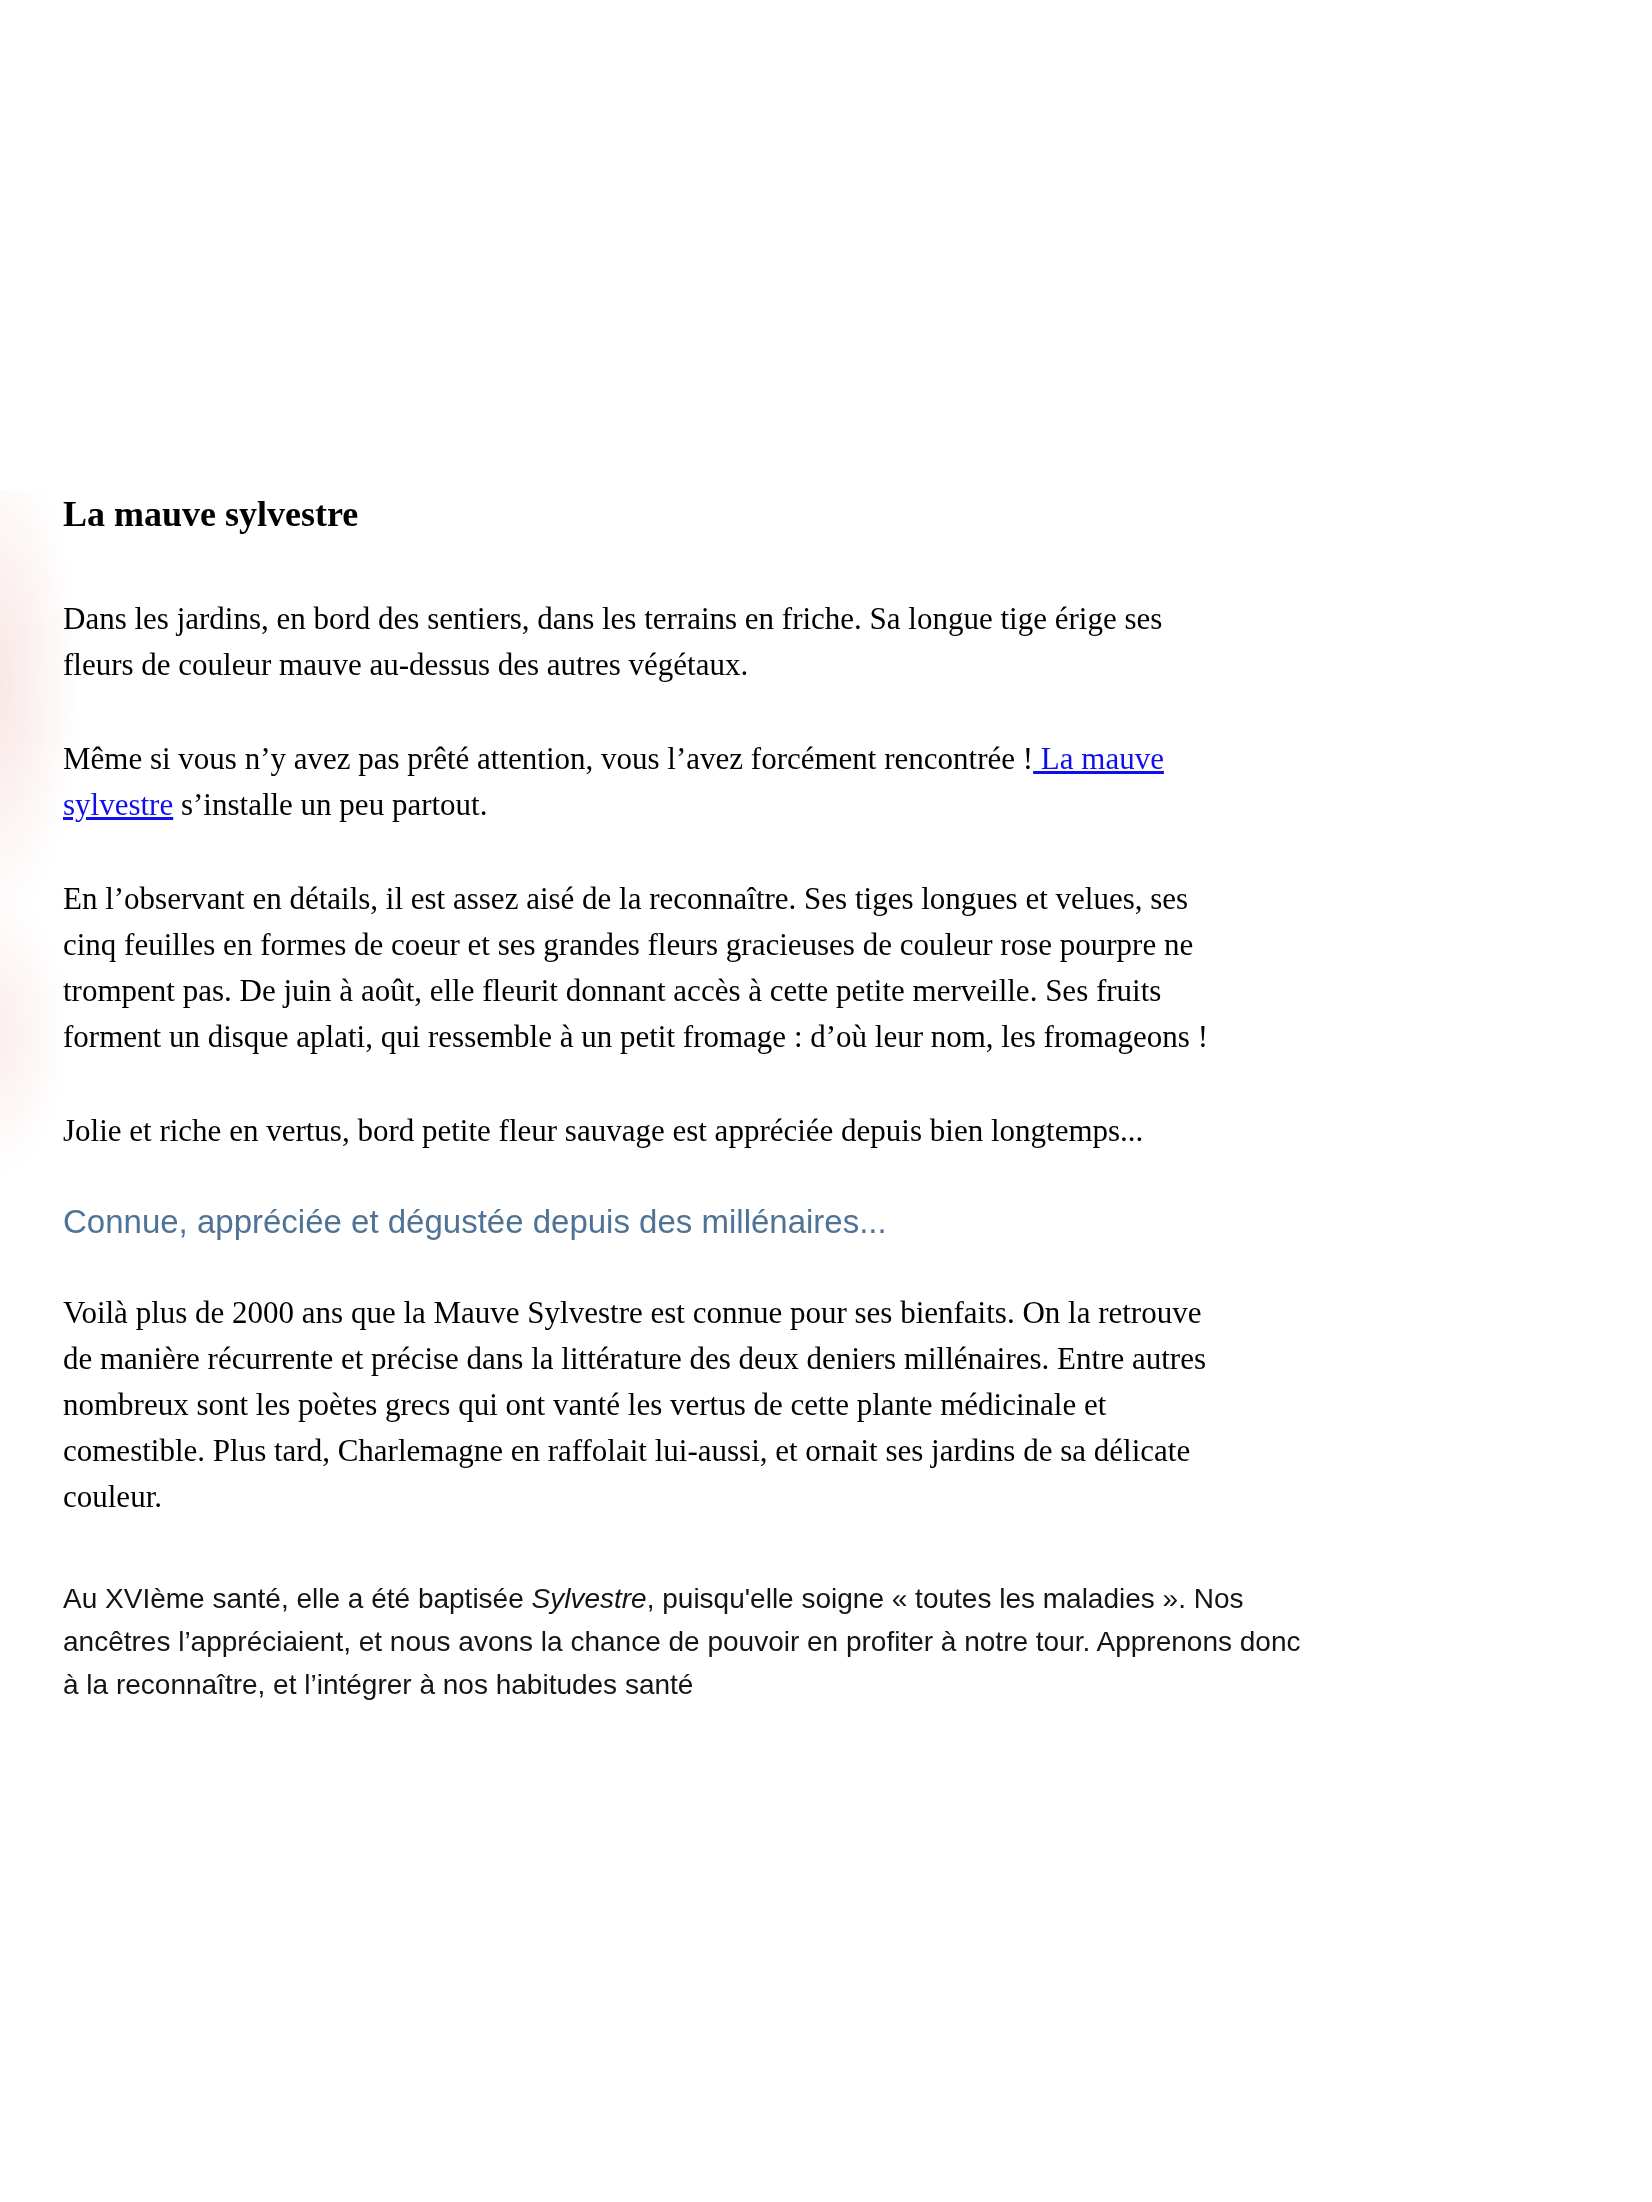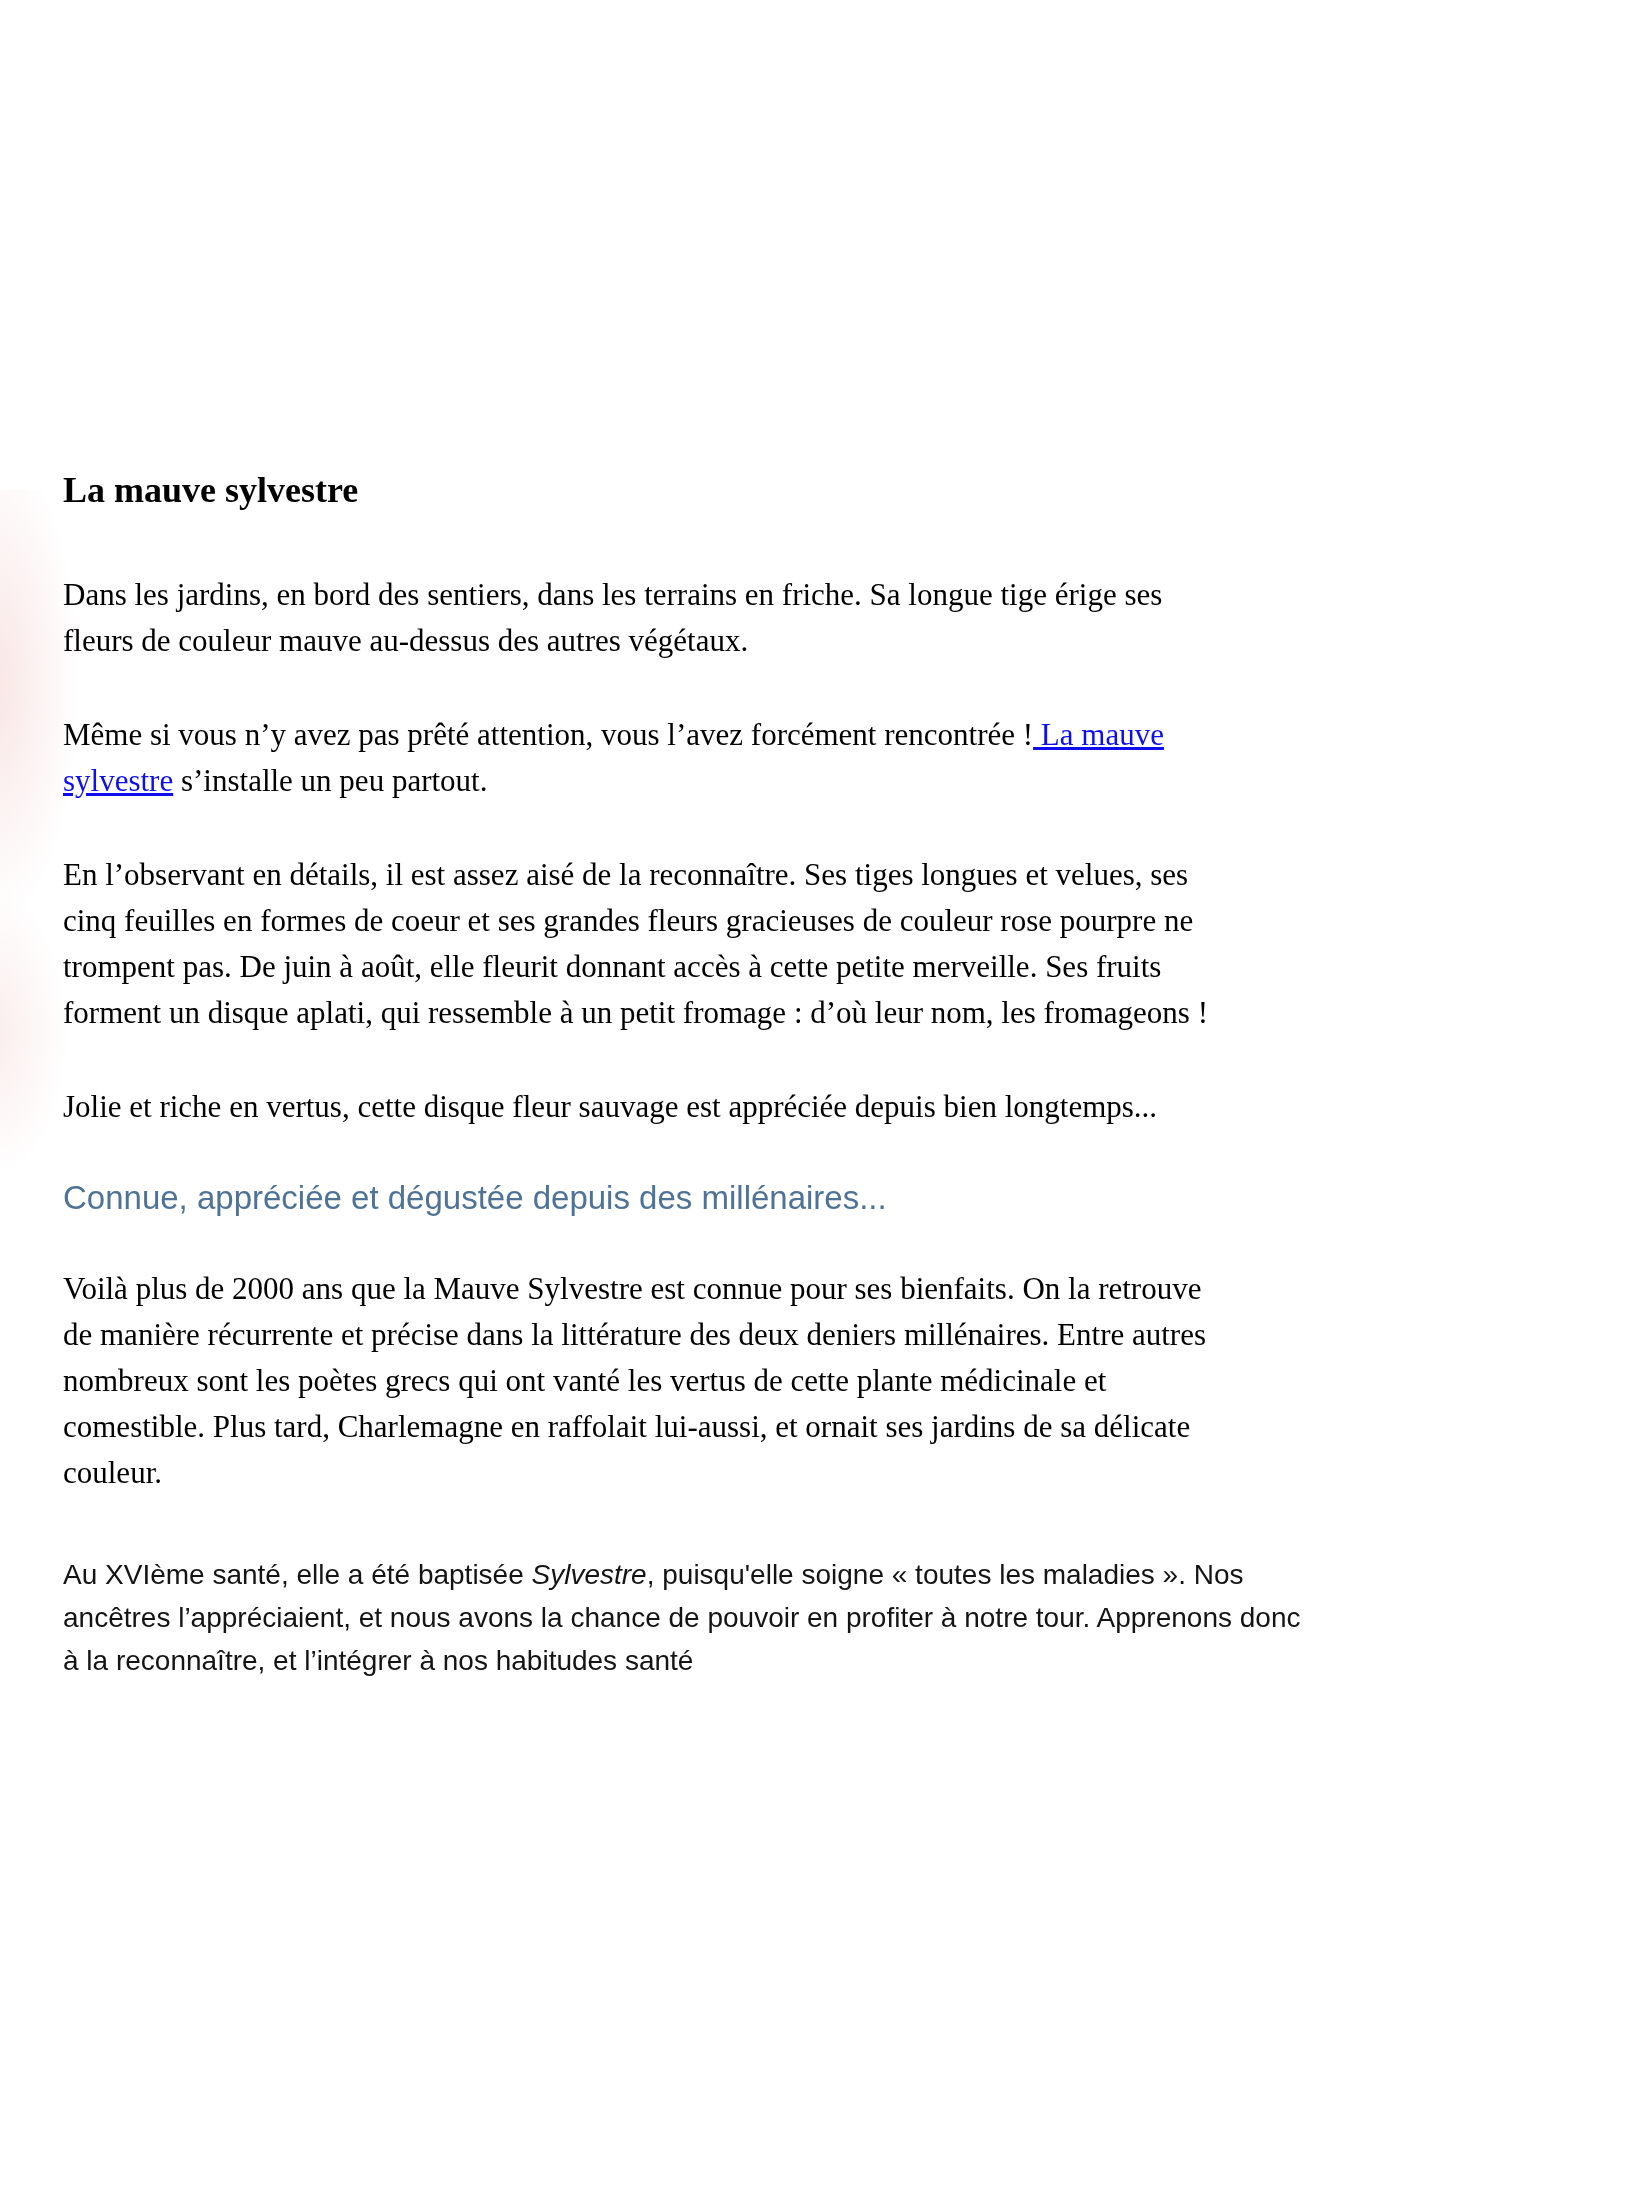--- a/index.html
+++ b/index.html
@@ -12,21 +12,21 @@
     overflow: hidden;
     font-family: "Liberation Serif", serif;
   }
   .scan-artifact {
     position: absolute;
     pointer-events: none;
   }
   .doc {
     position: absolute;
     left: 63px;
-    top: 469px;
+    top: 493px;
     width: 1549px;
   }
   h1.doc-title {
     font-family: "Liberation Serif", serif;
     font-weight: bold;
     font-size: 36px;
     line-height: 43px;
     color: #000000;
     margin: 0 0 60px 0;
     white-space: pre-line;
@@ -79,21 +79,21 @@
 fleurs de couleur mauve au-dessus des autres végétaux.</p>
 
   <p class="serif"><span>Même si vous n’y avez pas prêté attention, vous l’avez forcément rencontrée !</span><a href="#" class="doc-link"> La mauve
 sylvestre</a><span> s’installe un peu partout.</span></p>
 
   <p class="serif">En l’observant en détails, il est assez aisé de la reconnaître. Ses tiges longues et velues, ses
 cinq feuilles en formes de coeur et ses grandes fleurs gracieuses de couleur rose pourpre ne
 trompent pas. De juin à août, elle fleurit donnant accès à cette petite merveille. Ses fruits
 forment un disque aplati, qui ressemble à un petit fromage : d’où leur nom, les fromageons !</p>
 
-  <p class="serif">Jolie et riche en vertus, cette disque fleur sauvage est appréciée depuis bien longtemps...</p>
+  <p class="serif">Jolie et riche en vertus, bord petite fleur sauvage est appréciée depuis bien longtemps...</p>
 
   <h2 class="doc-subheading">Connue, appréciée et dégustée depuis des millénaires...</h2>
 
   <p class="serif">Voilà plus de 2000 ans que la Mauve Sylvestre est connue pour ses bienfaits. On la retrouve
 de manière récurrente et précise dans la littérature des deux deniers millénaires. Entre autres
 nombreux sont les poètes grecs qui ont vanté les vertus de cette plante médicinale et
 comestible. Plus tard, Charlemagne en raffolait lui-aussi, et ornait ses jardins de sa délicate
 couleur.</p>
 
   <p class="sans"><span>Au XVIème santé, elle a été baptisée </span><span class="em">Sylvestre</span><span>, puisqu'elle soigne « toutes les maladies ». Nos

